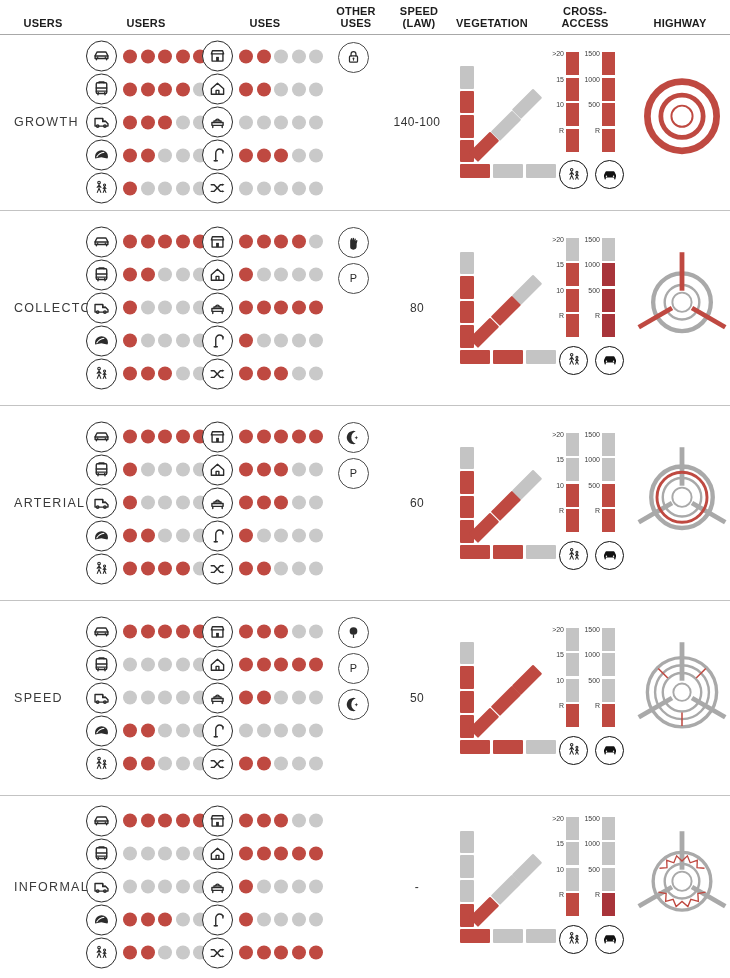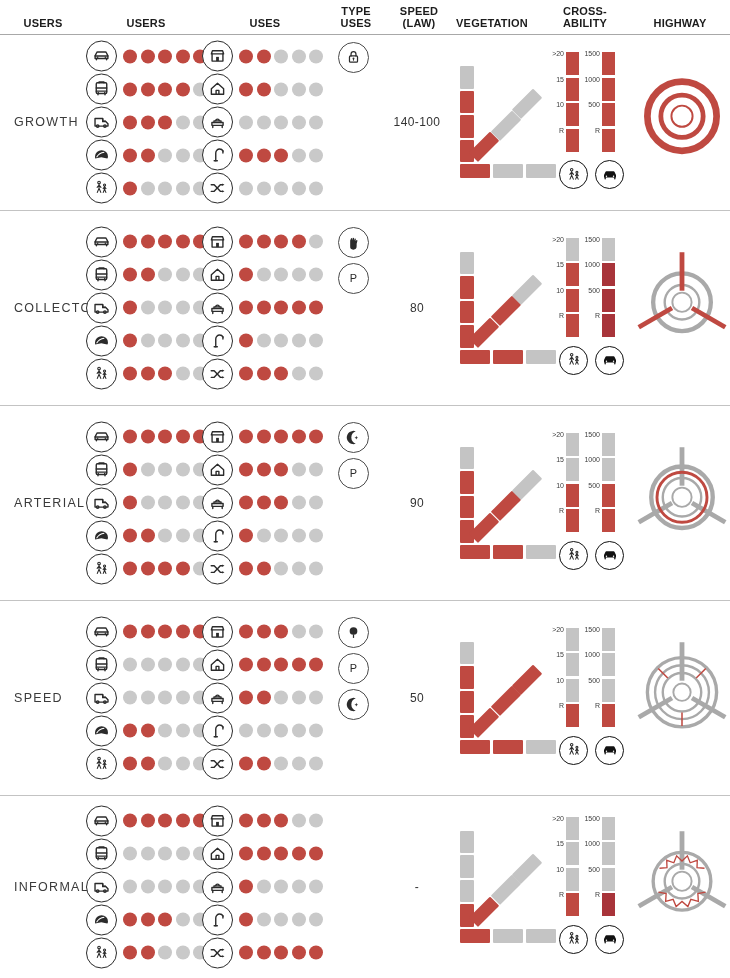--- a/index.html
+++ b/index.html
@@ -43,27 +43,27 @@
   .growth svg{width:100px;height:116px;display:block;}
 </style>
 </head>
 <body>
 
 <div class="sheet">
   <div class="header">
     <div class="hcol" style="left:8px;width:70px;">USERS</div>
     <div class="hcol" style="left:100px;width:92px;">USERS</div>
     <div class="hcol" style="left:216px;width:98px;">USES</div>
-    <div class="hcol" style="left:326px;width:60px;">TYPE
+    <div class="hcol" style="left:326px;width:60px;">OTHER
 USES</div>
     <div class="hcol" style="left:391px;width:56px;">SPEED
 (LAW)</div>
     <div class="hcol" style="left:450px;width:84px;">VEGETATION</div>
     <div class="hcol" style="left:546px;width:78px;">CROSS-
-ABILITY</div>
+ACCESS</div>
     <div class="hcol" style="left:638px;width:84px;">HIGHWAY</div>
   </div>
   <div id="rows">
       <div class="row sep" style="top: 34px; height: 176px;">
         <div class="type-label">GROWTH</div>
         <div class="block" style="left: 86px;">
           <div class="uline">
             <span class="icn ">
               <svg viewBox="0 0 24 24">
                 <path fill="none" stroke="#2b2b2b" stroke-width="1.6" stroke-linecap="round" stroke-linejoin="round" d="M4.7 14.8v-2.9l1.7-3.6c.2-.5.7-.8 1.2-.8h8.8c.5 0 1 .3 1.2.8l1.7 3.6v2.9z"></path>
@@ -734,21 +734,21 @@
               <path d="M14.6 4.9a7.6 7.6 0 1 0 0 14.2A7.9 7.9 0 0 1 9.5 12a7.9 7.9 0 0 1 5.1-7.1z" fill="#2b2b2b"></path>
               <path d="M15.2 10.1l.6 1.5 1.5.6-1.5.6-.6 1.5-.6-1.5-1.5-.6 1.5-.6z" fill="#2b2b2b"></path>
             </svg>
           </span>
           <span class="icn lite">
             <svg viewBox="0 0 24 24">
               <text x="12" y="16.4" text-anchor="middle" font-size="12.5" font-family="Liberation Sans, sans-serif" fill="#2b2b2b">P</text>
             </svg>
           </span>
         </div>
-        <div class="speed" style="left: 388px;">90</div>
+        <div class="speed" style="left: 388px;">60</div>
         <div class="veg" style="left: 452px;">
           <i style="left: 8px; top: 0px; width: 14px; height: 22.5px; background: rgb(196, 196, 196);"></i>
           <i style="left: 8px; top: 24.5px; width: 14px; height: 22.5px; background: rgb(191, 73, 65);"></i>
           <i style="left: 8px; top: 49px; width: 14px; height: 22.5px; background: rgb(191, 73, 65);"></i>
           <i style="left: 8px; top: 73.5px; width: 14px; height: 22.5px; background: rgb(191, 73, 65);"></i>
           <i style="left: 8px; top: 98px; width: 30px; height: 14px; background: rgb(191, 73, 65);"></i>
           <i style="left: 41px; top: 98px; width: 30px; height: 14px; background: rgb(191, 73, 65);"></i>
           <i style="left: 74px; top: 98px; width: 30px; height: 14px; background: rgb(196, 196, 196);"></i>
           <i style="left: 26px; top: 83px; width: 30px; height: 13px; background: rgb(191, 73, 65); transform-origin: 0px 100%; transform: rotate(-45deg);"></i>
           <i style="left: 47.5px; top: 61.5px; width: 30px; height: 13px; background: rgb(191, 73, 65); transform-origin: 0px 100%; transform: rotate(-45deg);"></i>

